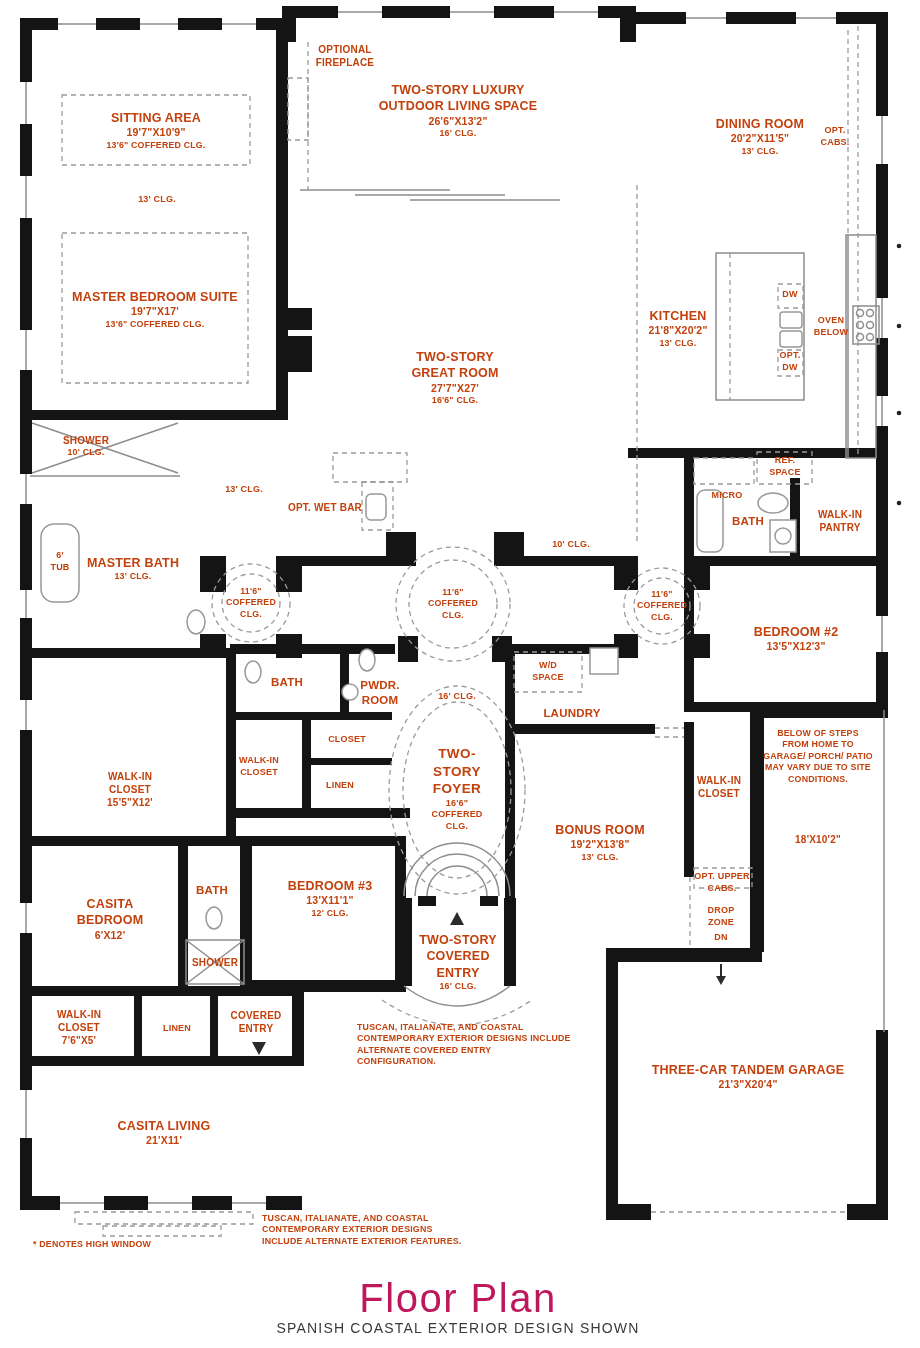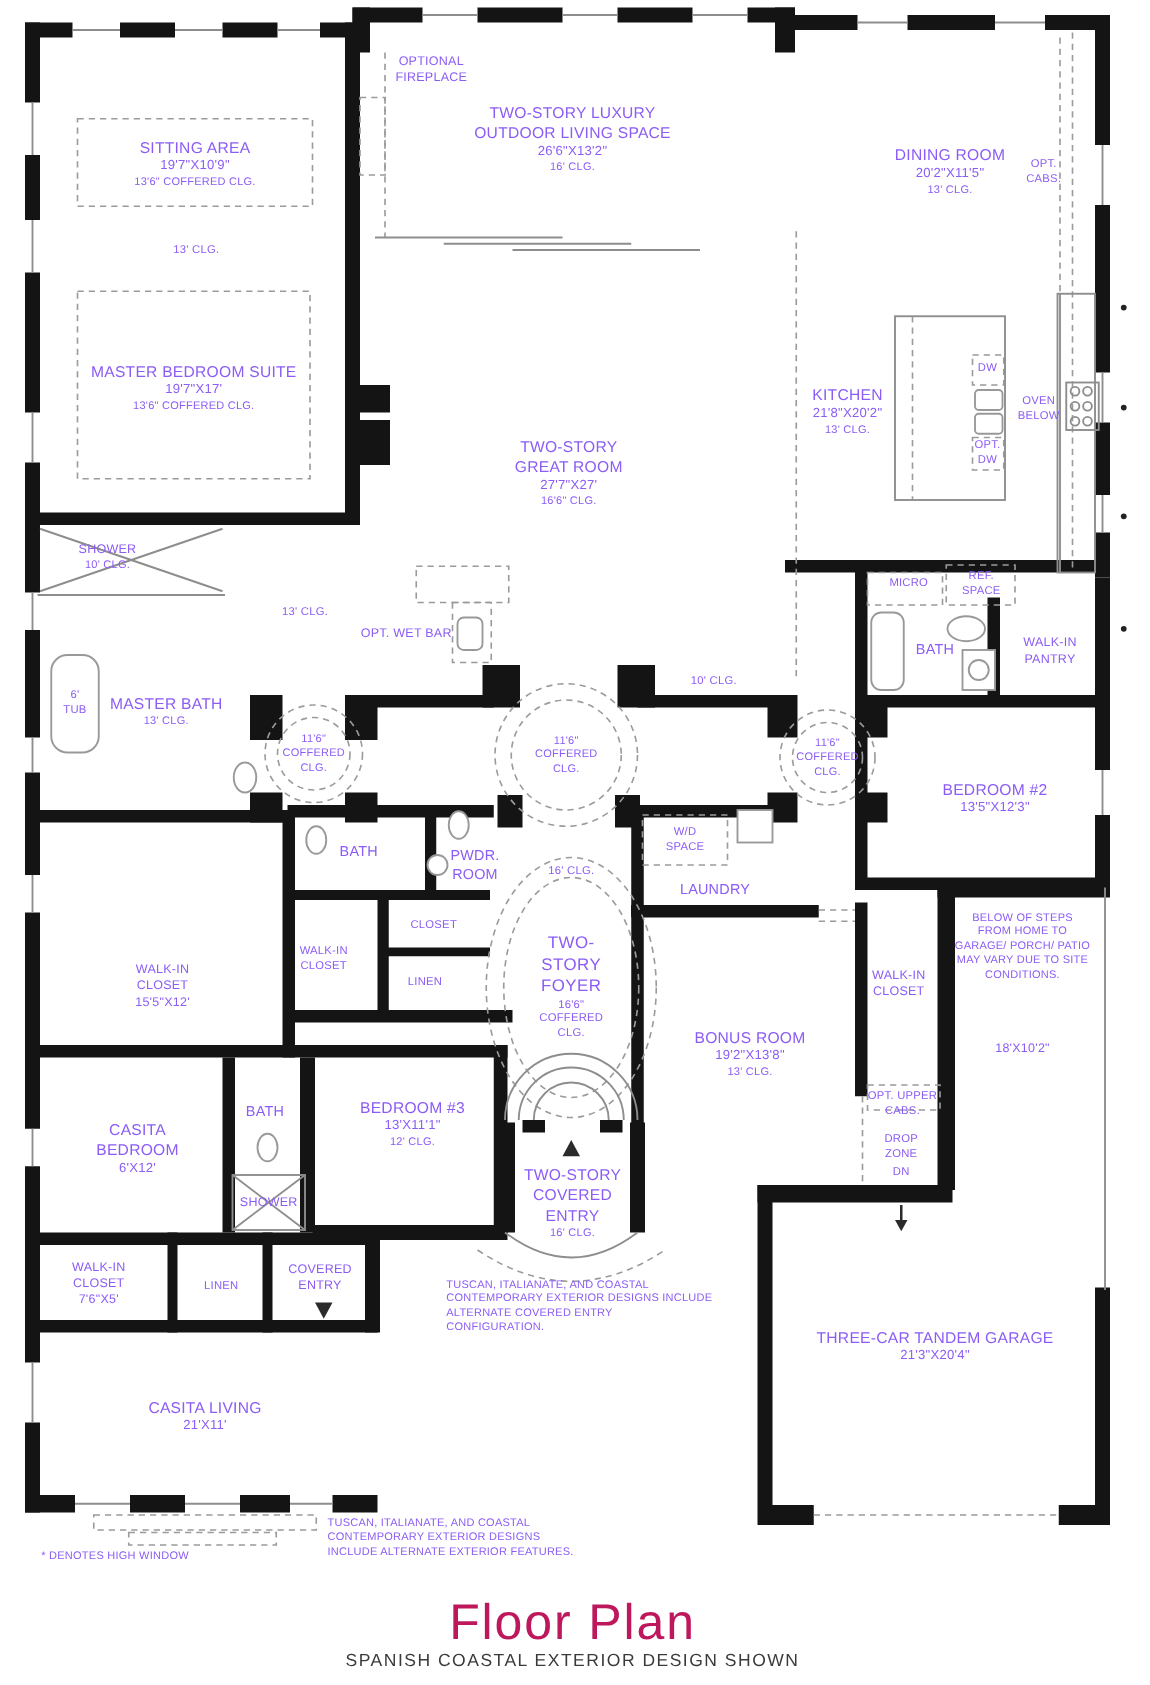--- a/index.html
+++ b/index.html
@@ -1,20 +1,20 @@
 <!DOCTYPE html>
 <html><head>
 <meta charset="utf-8">
 <style>
   html,body{margin:0;padding:0;background:#fff;}
   .page{position:relative;width:920px;height:1348px;background:#fff;overflow:hidden;
         font-family:"Liberation Sans",sans-serif;}
   svg{position:absolute;left:0;top:0;}
-  .lbl{position:absolute;transform:translate(-50%,-50%);text-align:center;color:#8b5cf6;
-       font-weight:400;line-height:1.3;white-space:nowrap;letter-spacing:.2px;}
+  .lbl{position:absolute;transform:translate(-50%,-50%);text-align:center;color:#c2410c;
+       font-weight:700;line-height:1.3;white-space:nowrap;letter-spacing:.2px;}
   .lbl span{display:block;}
   .rm .l0{font-size:12.5px}.rm .l1{font-size:10.5px}.rm .l2{font-size:8.8px}
   .c1 .l1{font-size:8.8px !important}
   .nm2 .l0,.nm2 .l1{font-size:12.5px}.nm2 .l2{font-size:10.5px}.nm2 .l3{font-size:8.8px}
   .nm3 .l0,.nm3 .l1,.nm3 .l2{font-size:12.5px}.nm3 .l3{font-size:8.8px}
   .md span{font-size:11.5px}
   .s10 span{font-size:10px}
   .sm span{font-size:9px}
   .nt span{font-size:8.8px}
   .foyer .l0,.foyer .l1,.foyer .l2{font-size:13.5px;letter-spacing:.4px}
@@ -301,21 +301,21 @@
   <div class="lbl s10 c1" style="left:86px;top:446px">
       <span class="l0">SHOWER</span>
       <span class="l1">10' CLG.</span>
     </div>
   <div class="lbl sm" style="left:244px;top:490px">
       <span class="l0">13' CLG.</span>
     </div>
   <div class="lbl s10" style="left:325px;top:507px">
       <span class="l0">OPT. WET BAR</span>
     </div>
-  <div class="lbl sm" style="left:727px;top:467px">
+  <div class="lbl sm" style="left:727px;top:496px">
       <span class="l0">MICRO</span>
     </div>
   <div class="lbl sm" style="left:785px;top:467px">
       <span class="l0">REF.</span>
       <span class="l1">SPACE</span>
     </div>
   <div class="lbl md" style="left:748px;top:521px">
       <span class="l0">BATH</span>
     </div>
   <div class="lbl s10" style="left:840px;top:521px">

